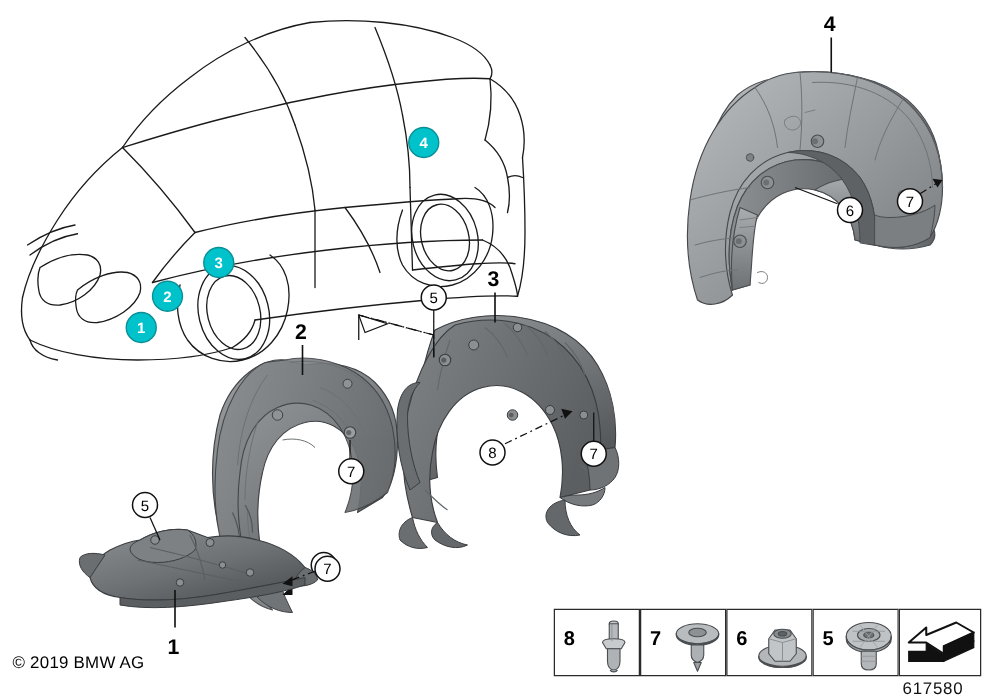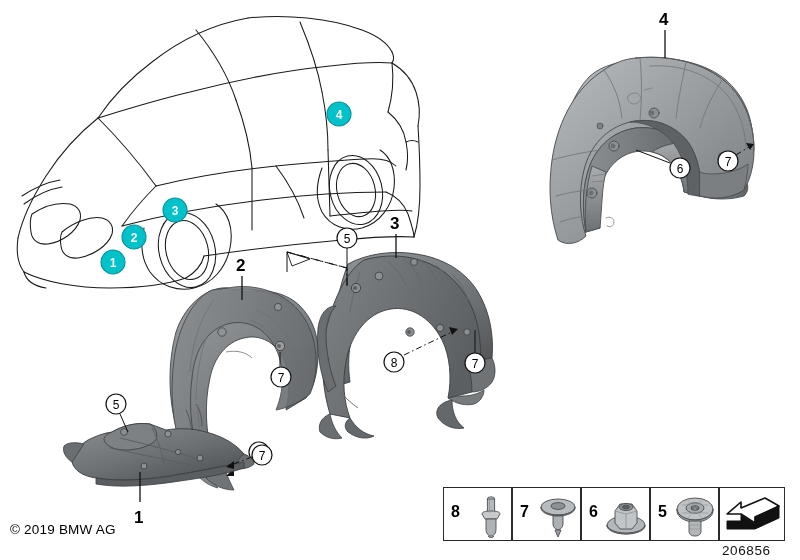--- a/index.html
+++ b/index.html
@@ -487,15 +487,15 @@
     <svg style="position:absolute;left:5px;top:8px;width:56px;height:38px;" viewBox="0 0 56 38">
       <path d="M2 18 L16 6 L16 12 L40 2 L54 10 L30 21 L30 27 L16 18 Z" fill="#ffffff" stroke="#111" stroke-width="1.6" stroke-linejoin="round"></path>
       <path d="M2 18 L16 6 L16 12 L18 11 L18 28 L2 28 Z" fill="#000" stroke="none" opacity="0"></path>
       <path d="M30 21 L54 10 L54 17 L30 28 Z" fill="#111" stroke="#111" stroke-width="1"></path>
       <path d="M2 25 L2 33 L30 33 L30 28 L16 19 L16 25 Z" fill="#111" stroke="#111" stroke-width="1"></path>
       <path d="M30 28 L30 33 L54 22 L54 17 Z" fill="#111" stroke="#111" stroke-width="1"></path>
     </svg>
   </div>
 
   <div class="txt copyright" style="left:10px;top:522px;text-align:center;">© 2019 BMW AG</div>
-  <div class="txt diagnum" style="left:722px;top:543px;">206856</div>
+  <div class="txt diagnum" style="left:722px;top:543px;">617580</div>
 
 </div>
 
 </body></html>

